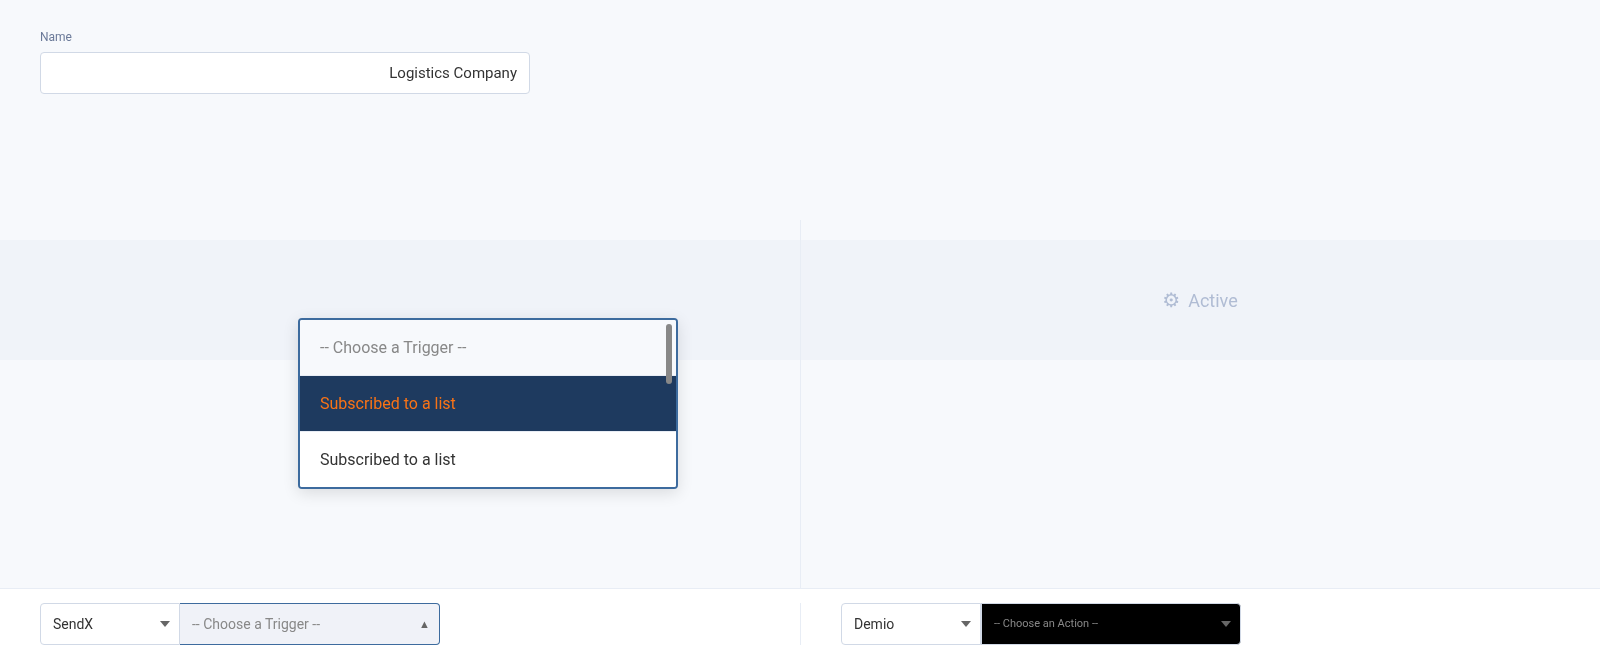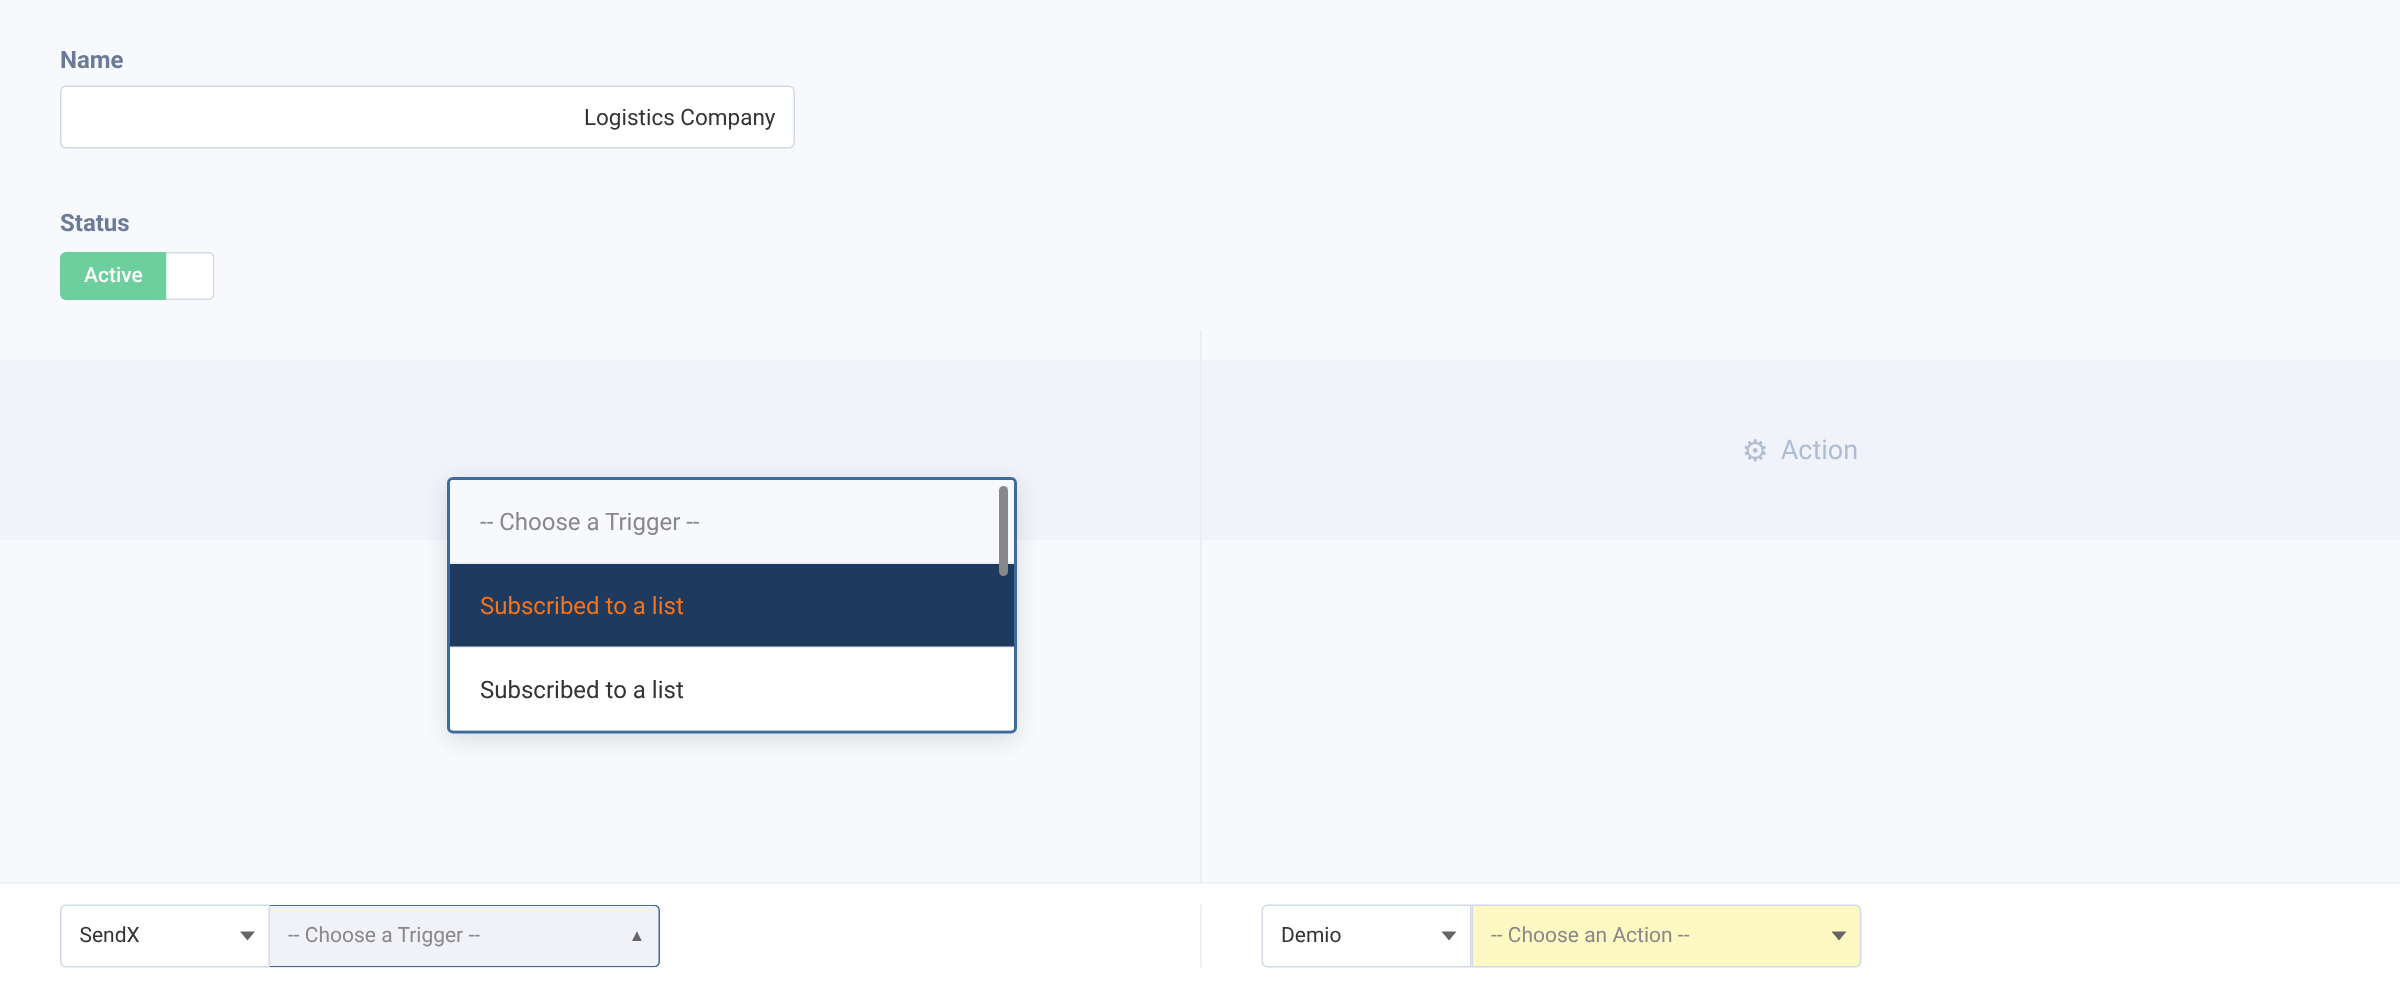--- a/index.html
+++ b/index.html
@@ -19,23 +19,23 @@
 
     .page-container {
       width: 1600px;
       min-height: 658px;
       background: #f7f9fc;
       position: relative;
       padding: 30px 40px;
     }
 
     .field-label {
-      font-size: 16px;
+      font-size: 12px;
       color: #6b7a99;
-      font-weight: 700;
+      font-weight: 400;
       margin-bottom: 8px;
     }
 
     .name-input {
       width: 490px;
       height: 42px;
       border: 1px solid #d1d9e6;
       border-radius: 4px;
       background: #fff;
       padding: 0 12px;
@@ -140,23 +140,23 @@
       cursor: pointer;
       appearance: none;
     }
 
     .action-dropdown {
       height: 42px;
       border: 1px solid #d1d9e6;
       border-left: none;
       border-radius: 0 4px 4px 0;
       padding: 0 12px;
-      font-size: 14px;
+      font-size: 11px;
       color: #888;
-      background: #fef9c3;
+      background: #000000;
       min-width: 240px;
       outline: none;
       cursor: pointer;
       appearance: none;
     }
 
     
     .middle-section {
       position: absolute;
       top: 240px;
@@ -271,35 +271,28 @@
 </head>
 <body>
 
 <div class="page-container">
 
   <div>
     <div class="field-label">Name</div>
     <input type="text" class="name-input" value="Logistics Company" style="">
   </div>
 
-  <div class="status-section">
-    <div class="field-label">Status</div>
-    <div class="status-toggle">
-      <button class="toggle-btn">Active</button>
-      <div class="toggle-inactive"></div>
-    </div>
-  </div>
 
   <div class="middle-section">
     <div class="trigger-label-area">
     </div>
     <div class="action-label-area">
       <div class="section-label">
         <span style="font-size:20px; color:#b0bcd4;">⚙</span>
-        <span>Action</span>
+        <span>Active</span>
       </div>
     </div>
   </div>
 
   <div class="vertical-divider"></div>
 
   <div class="dropdown-popup">
     <div class="dropdown-container">
       <div class="dropdown-scrollbar"></div>
 

